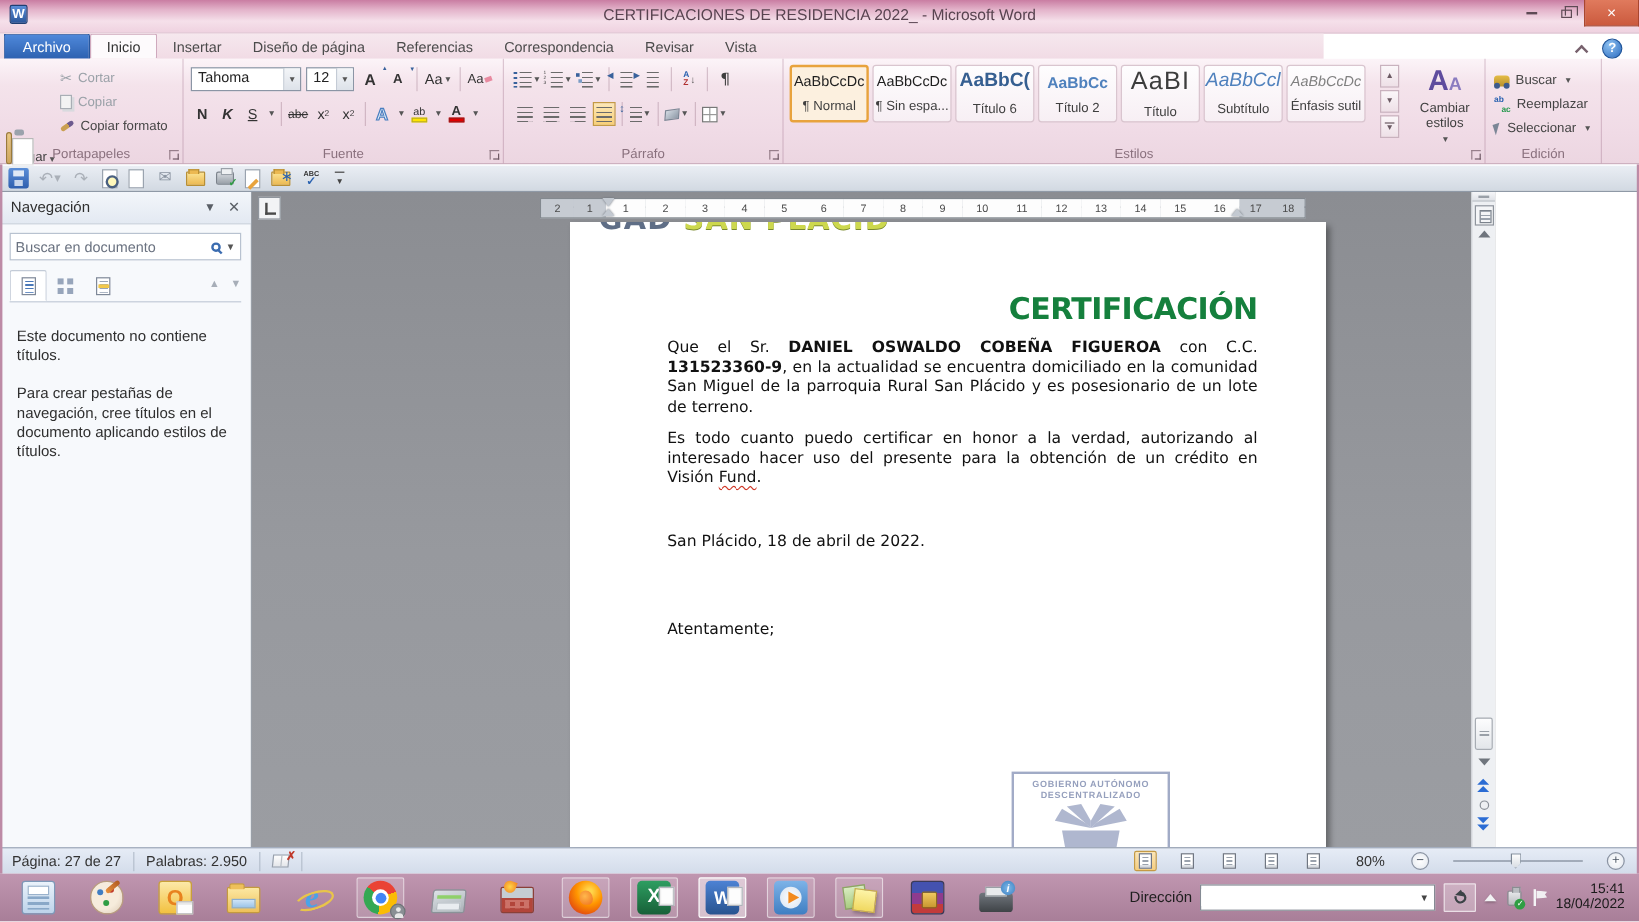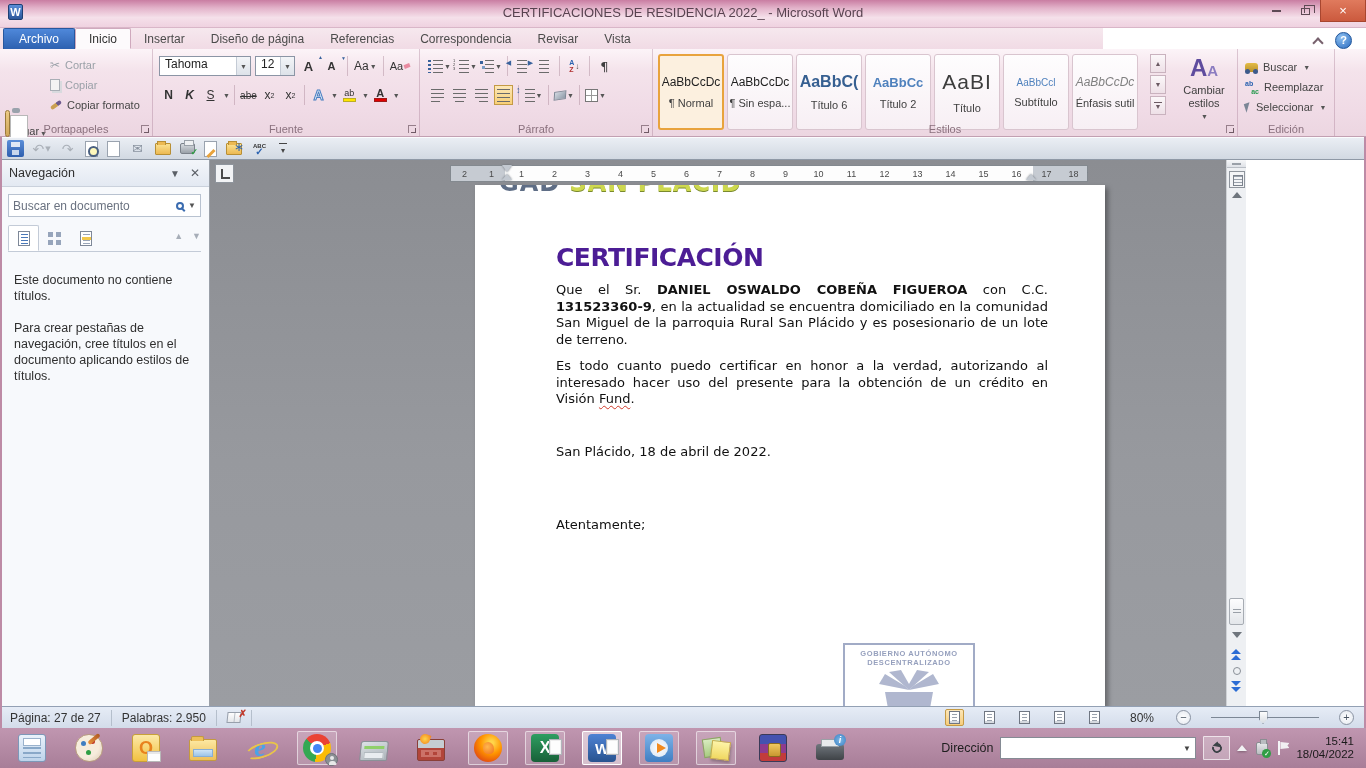--- a/index.html
+++ b/index.html
@@ -105,29 +105,29 @@
   .pilcrow { font-size:13px; color:#3f3f3f; font-family:"DejaVu Sans",sans-serif; }
   .fbtn.active-j { background:linear-gradient(#fde8b8,#f8cf77); border:1px solid #c49a45; }
   .ico-spacing::before { content:"↕"; position:absolute; left:-8px; top:0; font-size:9px; color:#39629c; }
   .ico-shade { width:12px; height:9px; background:linear-gradient(135deg,#d3dae2,#8e99a7); transform:skewX(-12deg) rotate(-8deg); border:1px solid #7c8795; }
   .ico-borders { width:13px; height:13px; border:1px solid #777;
     background:linear-gradient(#999,#999) center/100% 1px no-repeat,linear-gradient(#999,#999) center/1px 100% no-repeat,#fff; }
 
   
   .g-styles { width:585px; }
   .styles-strip { position:absolute; left:5px; top:5px; display:flex; gap:3px; }
-  .style-item { width:66px; height:76px; border:1px solid #d9c5cf; border-radius:3px;
+  .style-item { width:66px; height:48px; border:1px solid #d9c5cf; border-radius:3px;
     background:linear-gradient(#fefdfe,#f7eff4); display:flex; flex-direction:column; align-items:center; justify-content:center; gap:8px; }
   .style-item.selected { border:2px solid #e8a33d; background:#fcf0df; }
   .style-name { font-size:11px; color:#3f3f3f; white-space:nowrap; }
   .st-normal { font-size:12px; color:#1f1f1f; }
   .st-t1 { font-size:16px; font-weight:bold; color:#365f91; }
   .st-t2 { font-size:13px; font-weight:bold; color:#4f81bd; }
   .st-title { font-size:21px; color:#3d3d3d; letter-spacing:1px; }
-  .st-sub { font-size:10px; color:#4f81bd; }
+  .st-sub { font-size:16px; font-style:italic; color:#4f81bd; }
   .st-emph { font-size:12px; font-style:italic; color:#808080; }
   .styles-scroll { position:absolute; left:497px; top:5px; width:17px; display:flex; flex-direction:column; gap:2px; }
   .ss-btn { width:16px; height:19px; border:1px solid #c9b2be; background:linear-gradient(#fbf7f9,#eee0e7);
     display:flex; align-items:center; justify-content:center; font-size:7px; color:#6b5a63; }
   .ss-btn.more { flex-direction:column; line-height:5px; }
   .ss-more-bar { width:8px; height:1px; background:#6b5a63; margin-bottom:1px; }
   .change-styles { position:absolute; left:521px; top:6px; width:60px; display:flex; flex-direction:column; align-items:center; font-size:11px; color:#3f3f3f; text-align:center; line-height:13px; }
   .aa-big { font-size:24px; font-weight:bold; color:#5f4c9e; line-height:26px; }
   .aa-big span { font-size:15px; color:#8b7cc0; }
 
@@ -213,21 +213,21 @@
   .ind-left { position:absolute; left:292px; top:14px; width:0; height:0; border-left:5px solid transparent; border-right:5px solid transparent; border-bottom:6px solid #c3c9d1; filter:drop-shadow(0 0 1px #6a7078); }
   .ind-right { position:absolute; left:816px; top:14px; width:0; height:0; border-left:5px solid transparent; border-right:5px solid transparent; border-bottom:6px solid #c3c9d1; filter:drop-shadow(0 0 1px #6a7078); }
 
   .page { position:absolute; left:265px; top:25px; width:630px; height:521px; background:#fff;
     box-shadow:3px 3px 5px rgba(0,0,0,.35); overflow:hidden; }
   .doc-logo { position:absolute; left:24px; top:0; height:17px; width:240px; overflow:hidden; }
   .doc-logo-inner { margin-top:-16px; font-weight:bold; font-size:24px; letter-spacing:1px; white-space:nowrap; font-family:"DejaVu Sans",sans-serif; }
   .logo-gad { color:#5f6e86; text-shadow:0 0 2px #fff,0 0 2px #fff; }
   .logo-sp { color:#cdd84e; text-shadow:0 1px 0 #7a8a2e, 0 0 2px #fff; }
   .textcol { margin:0 57px 0 81px; font-family:"DejaVu Sans",sans-serif; color:#111; }
-  .doc-title { margin-top:58px; text-align:left; font-size:25px; font-weight:bold; letter-spacing:-0.5px; color:#4c1d95; font-family:"DejaVu Sans",sans-serif; }
+  .doc-title { margin-top:58px; text-align:right; font-size:25px; font-weight:bold; letter-spacing:-0.5px; color:#15803d; font-family:"DejaVu Sans",sans-serif; }
   .doc-p { margin-top:10px; font-size:13px; line-height:16.5px; text-align:justify; }
   .doc-p.first { margin-top:61px; }
   .misspell { text-decoration:underline wavy #d03a2a; text-decoration-thickness:1px; text-underline-offset:2px; }
   .doc-date { margin-top:36px; font-size:13px; }
   .doc-closing { margin-top:58px; font-size:13px; }
   .stamp { position:absolute; left:368px; top:458px; width:132px; height:90px; border:2px solid #9aa4c2; padding-top:4px; opacity:.92; }
   .stamp-line { text-align:center; font-size:7.5px; letter-spacing:.6px; color:#8d98b8; font-weight:bold; line-height:9px; }
   .stamp-emblem { margin:3px auto 0 auto; width:76px; height:44px; position:relative; }
 
   

